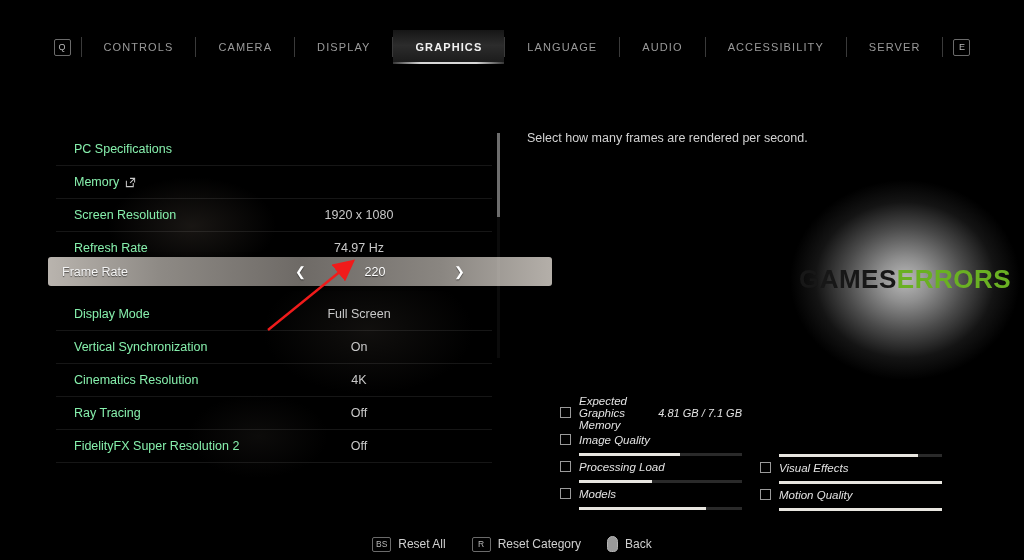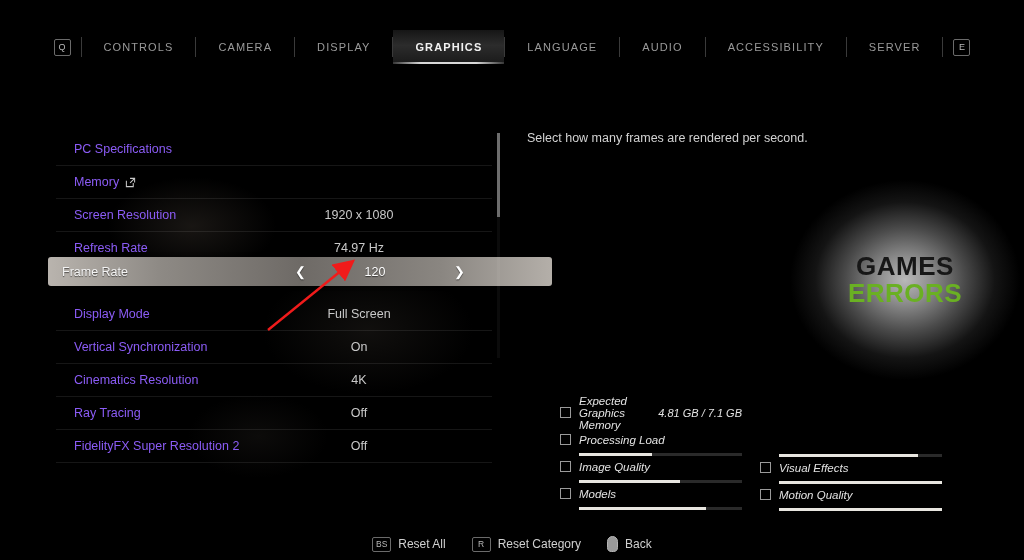--- a/index.html
+++ b/index.html
@@ -94,21 +94,21 @@
   .srow {
     position: relative;
     height: 33px;
     display: flex;
     align-items: center;
     border-bottom: 1px solid rgba(255,255,255,0.085);
     padding: 0 18px 0 18px;
   }
   .srow .label {
     font-size: 12.5px;
-    color: #8b5cf6;
+    color: #86efac;
     display: flex;
     align-items: center;
     gap: 6px;
   }
   .srow .value {
     position: absolute;
     left: 0; right: 0;
     text-align: center;
     font-size: 12.5px;
     color: #c9c9c9;
@@ -174,21 +174,20 @@
     color: #d2d2d2;
     text-align: center;
   }
 
   
   .watermark {
     position: absolute;
     left: 790px; top: 180px;
     width: 230px; height: 200px;
     display: flex;
-    flex-direction: column;
     align-items: center;
     justify-content: center;
     background: radial-gradient(ellipse 115px 100px at 50% 50%, #b9b9b9 0%, #8f8f8f 22%, #4a4a4a 52%, #141414 78%, #000 100%);
     pointer-events: none;
   }
   .wm-line1 {
     font-size: 26px;
     font-weight: bold;
     letter-spacing: 0.5px;
     color: #171717;
@@ -344,21 +343,21 @@
   </div>
 
   <div class="srow">
     <span class="label">Refresh Rate</span>
     <span class="value">74.97 Hz</span>
   </div>
 
   <div class="srow selected">
     <span class="label">Frame Rate</span>
     <span class="chev left">❮</span>
-    <span class="value">120</span>
+    <span class="value">220</span>
     <span class="chev right">❯</span>
   </div>
   <div class="srow" style="visibility:hidden">
     <span class="label"></span>
   </div>
 
   <div class="srow">
     <span class="label">Display Mode</span>
     <span class="value">Full Screen</span>
   </div>
@@ -401,33 +400,33 @@
     <div class="meter">
       <div class="meter-head">
         <span class="chk"></span>
         <span class="meter-label">Expected Graphics Memory</span>
         <span class="meter-value">4.81 GB / 7.1 GB</span>
       </div>
     </div>
     <div class="meter">
       <div class="meter-head">
         <span class="chk"></span>
+        <span class="meter-label">Image Quality</span>
+      </div>
+      <div class="bar">
+        <div class="bar-fill" style="width: 62%;"></div>
+      </div>
+    </div>
+    <div class="meter">
+      <div class="meter-head">
+        <span class="chk"></span>
         <span class="meter-label">Processing Load</span>
       </div>
       <div class="bar">
         <div class="bar-fill" style="width: 45%;"></div>
-      </div>
-    </div>
-    <div class="meter">
-      <div class="meter-head">
-        <span class="chk"></span>
-        <span class="meter-label">Image Quality</span>
-      </div>
-      <div class="bar">
-        <div class="bar-fill" style="width: 62%;"></div>
       </div>
     </div>
     <div class="meter">
       <div class="meter-head">
         <span class="chk"></span>
         <span class="meter-label">Models</span>
       </div>
       <div class="bar">
         <div class="bar-fill" style="width: 78%;"></div>
       </div>

